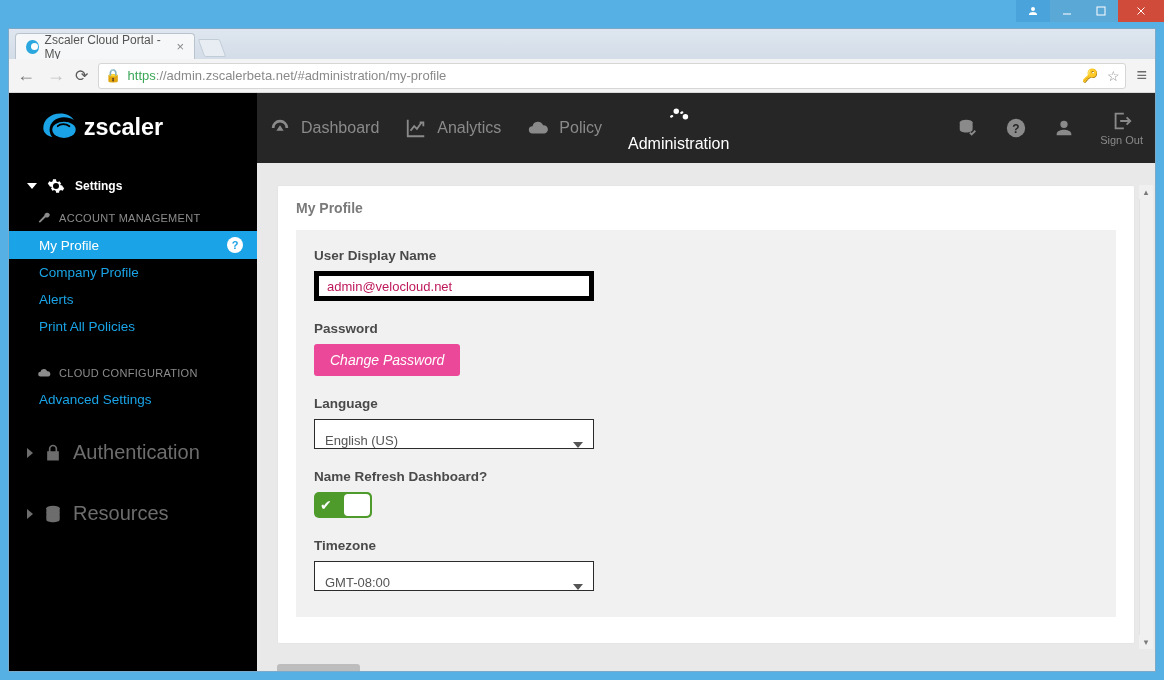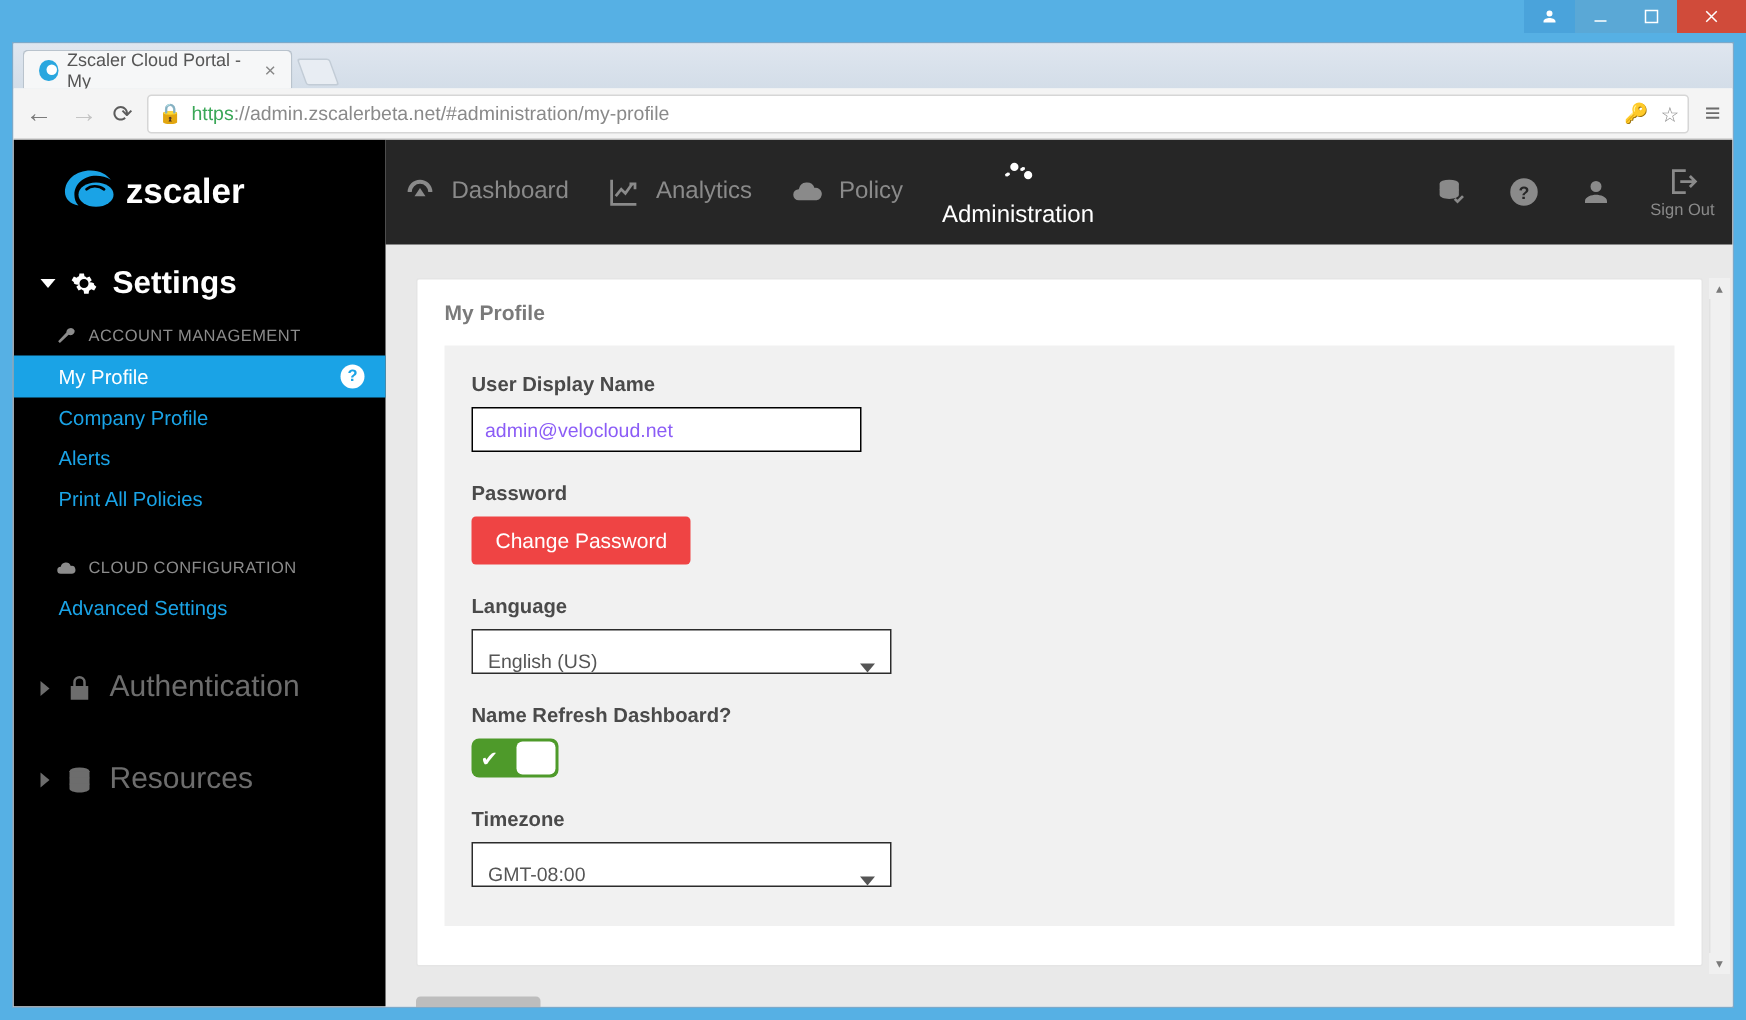--- a/index.html
+++ b/index.html
@@ -39,21 +39,21 @@
   .menu-icon { font-size:18px; color:#6c6c6c; }
 
   
   .app { flex:1; display:flex; overflow:hidden; background:#e9e9e9; }
 
   .sidebar { width:248px; background:#000; color:#ccc; display:flex; flex-direction:column; font-size:14px;}
   .logo-row { height:70px; display:flex; align-items:center; padding-left:28px;}
   .logo-row svg { width:180px; height:40px; }
 
   .side-section { padding: 6px 0 0 0;}
-  .side-header { display:flex; align-items:center; gap:10px; padding:8px 18px; color:#fff; font-size:21px; font-weight:600;}
+  .side-header { display:flex; align-items:center; gap:10px; padding:8px 18px; color:#fff; font-size:12px; font-weight:600;}
   .side-header .chev { width:0; height:0; border-left:5px solid transparent; border-right:5px solid transparent; border-top:6px solid #fff; }
   .side-header .gear { width:18px; height:18px; }
   .side-cat { padding:8px 18px 6px 28px; color:#8c8c8c; font-size:11px; letter-spacing:.3px; text-transform:uppercase; display:flex; align-items:center; gap:8px;}
   .side-cat svg { width:14px; height:14px; fill:#8c8c8c;}
   .side-link { padding:6px 18px 6px 30px; color:#1aa3e6; font-size:13.5px; cursor:pointer;}
   .side-link.active { background:#1aa3e6; color:#fff; display:flex; justify-content:space-between; align-items:center; padding-right:14px;}
   .side-link.active .q { width:16px;height:16px;border-radius:50%;background:#fff;color:#1aa3e6;font-size:11px;font-weight:bold;display:flex;align-items:center;justify-content:center;}
 
   .side-group { margin-top:18px; }
   .side-group-header { display:flex; align-items:center; gap:10px; padding:10px 18px; color:#6d6d6d; font-size:20px;}
@@ -79,22 +79,22 @@
   .scrollbar-fake .track { position:absolute; top:0; bottom:0; right:0; width:14px; background:#f0f0f0; border-left:1px solid #e2e2e2;}
   .scrollbar-fake .arrow { position:absolute; right:0; width:14px; height:14px; background:#f0f0f0; display:flex; align-items:center; justify-content:center; font-size:9px; color:#7a7a7a;}
   .scrollbar-fake .arrow.up{ top:0;}
   .scrollbar-fake .arrow.down{ bottom:0;}
 
   .card { background:#fff; border:1px solid #e5e5e5; border-radius:2px; padding:14px 18px 26px; }
   .card h2 { font-size:14px; color:#7a7a7a; font-weight:700; margin-bottom:14px;}
   .form-area { background:#f1f1f1; padding:18px 18px 22px; }
   .field { margin-bottom:20px; }
   .field label { display:block; font-size:13.5px; font-weight:700; color:#4a4a4a; margin-bottom:8px;}
-  .field input[type=text] { width:260px; height:30px; border:1px solid #000000; background:#fff; padding:0 8px; font-size:13px; color:#8b5cf6;}
-  .btn { display:inline-block; background:#ef4444; color:#fff; border:none; border-radius:3px; padding:8px 16px; font-size:14px; cursor:pointer;}
+  .field input[type=text] { width:280px; height:30px; border:5px solid #000000; background:#fff; padding:0 8px; font-size:13px; color:#be185d;}
+  .btn { display:inline-block; background:#ec4899; color:#fff; border:none; border-radius:3px; padding:8px 16px; font-size:14px; cursor:pointer;font-style:italic;}
   .select { width:280px; height:30px; border:1px solid #2b2b2b; background:#fff; display:flex; align-items:flex-end; justify-content:space-between; padding:0 10px; font-size:13px; color:#555; cursor:pointer;}
   .select .caret { width:0;height:0;border-left:5px solid transparent;border-right:5px solid transparent;border-top:6px solid #555;}
   .toggle { width:58px; height:26px; background:#4e9a2a; border-radius:5px; position:relative; cursor:pointer; display:flex; align-items:center; }
   .toggle .knob { position:absolute; right:2px; top:2px; width:26px; height:22px; background:#fff; border-radius:4px;}
   .toggle .check { color:#fff; font-size:14px; margin-left:6px;}
 
   .footer-actions { margin-top:20px; display:flex; gap:22px; align-items:center;}
   .save-btn { background:#bdbdbd; color:#fff; border:none; border-radius:3px; padding:8px 24px; font-size:15px; font-weight:600; cursor:default;}
 
 </style>

